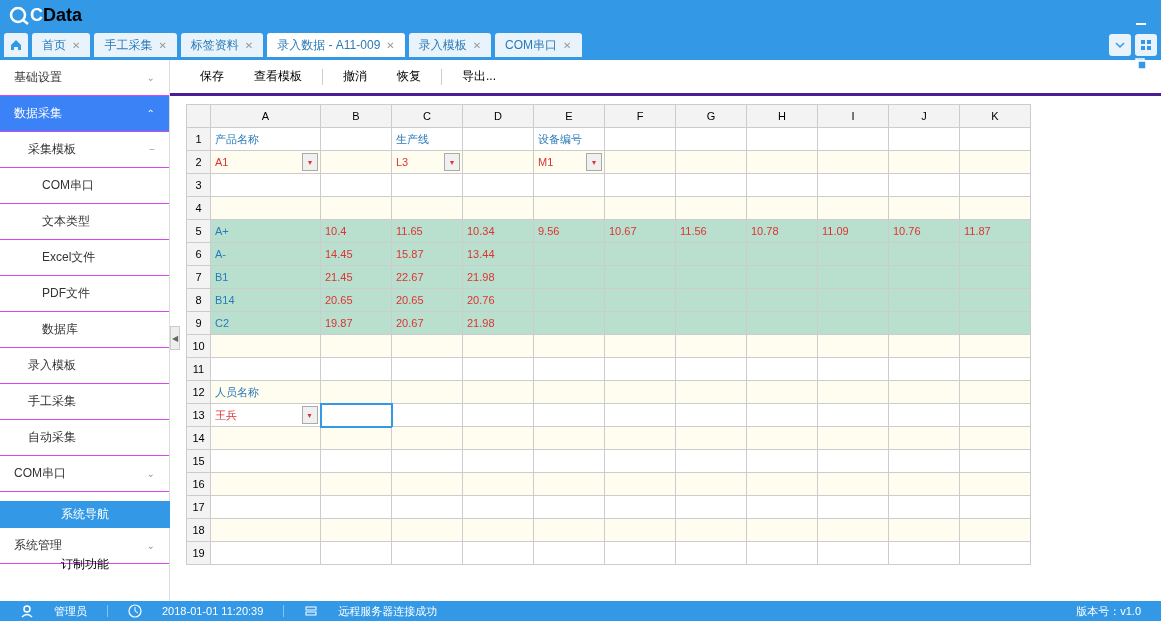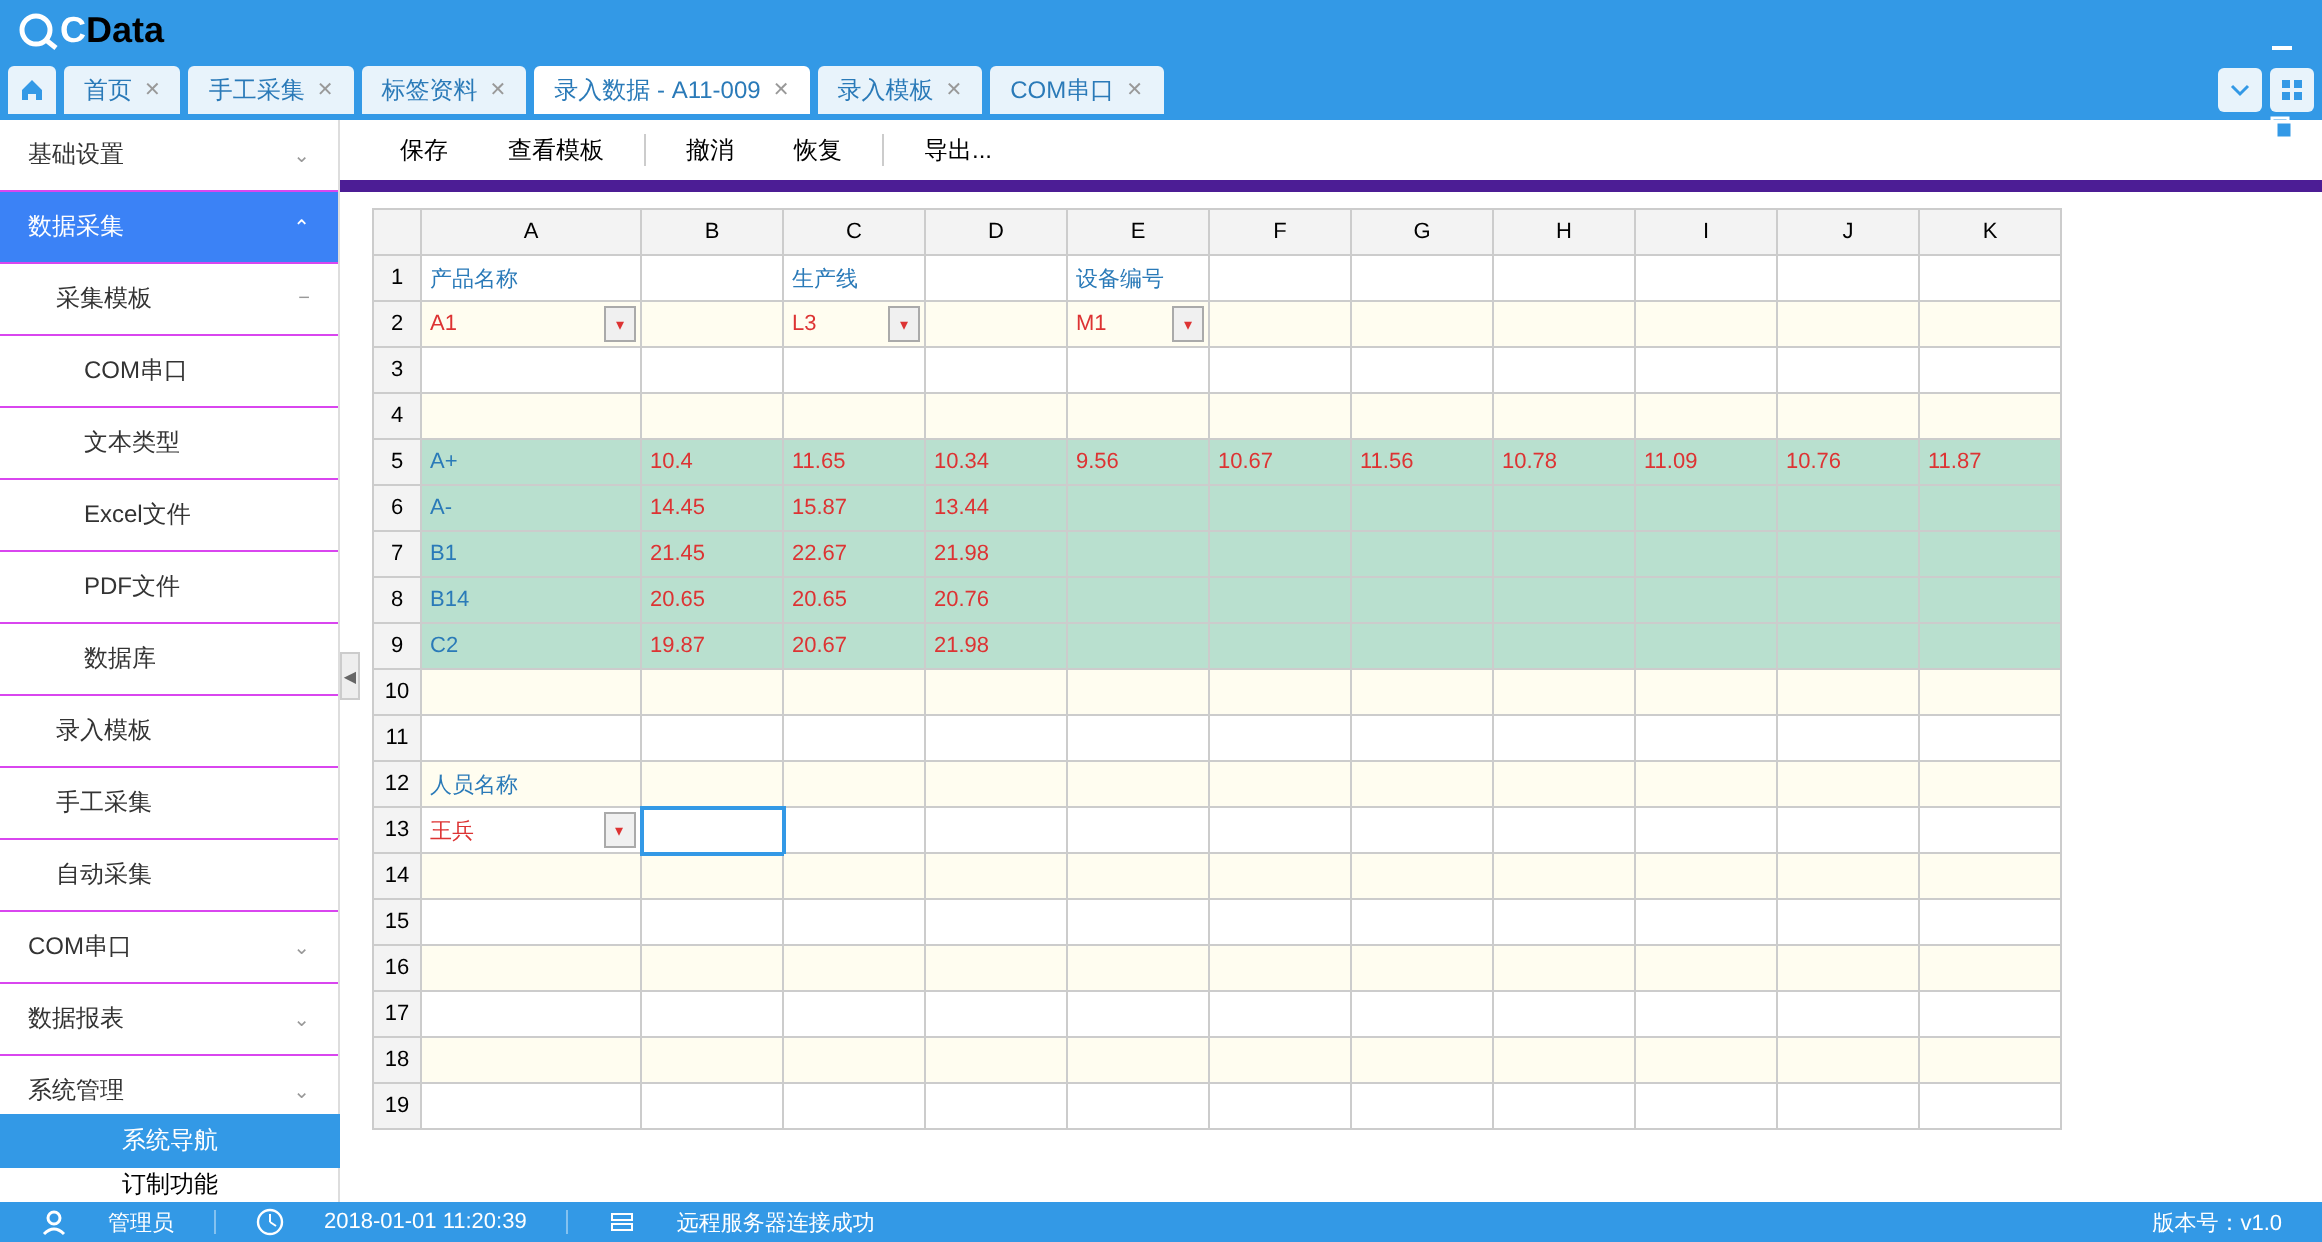--- a/index.html
+++ b/index.html
@@ -27,25 +27,25 @@
 
 .sidebar { width: 170px; border-right: 1px solid #ddd; background: #fff; overflow: hidden; }
 .side-item { padding: 9px 14px; display: flex; justify-content: space-between; align-items: center; cursor: pointer; font-size: 12px; color: #333; border-bottom: 1px solid #d946ef; }
 .side-item.active { background: #3b82f6; color: #fff; align-items: center; }
 .side-sub { padding-left: 28px; }
 .side-sub2 { padding-left: 42px; }
 .side-item .chevron { font-size: 10px; color: #999; }
 .side-item.active .chevron { color: #fff; }
 .side-footer { position: absolute; bottom: 20px; width: 170px; }
 .side-footer .nav { background: #3399e6; color: #fff; text-align: center; padding: 5px; cursor: pointer; }
-.side-footer .custom { text-align: center; padding: 0; cursor: pointer; }
+.side-footer .custom { text-align: center; padding: 28px; cursor: pointer; }
 
 
 .main { flex: 1; display: flex; flex-direction: column; overflow: hidden; position: relative; }
-.toolbar { height: 36px; border-bottom: 6px solid #4c1d95; display: flex; align-items: center; padding: 0 20px; gap: 10px; font-size: 12px; }
+.toolbar { height: 36px; border-bottom: 3px solid #4c1d95; display: flex; align-items: center; padding: 0 20px; gap: 10px; font-size: 12px; }
 .toolbar span { cursor: pointer; padding: 4px 10px; }
 .toolbar .sep { border-left: 1px solid #ccc; height: 16px; padding: 0; }
 
 
 .sheet-wrap { flex: 1; overflow: auto; padding: 8px 12px 8px 4px; position: relative; }
 .collapse-handle { position: absolute; left: 0; top: 230px; width: 10px; height: 24px; background: #eee; border: 1px solid #ccc; display:flex; align-items:center; justify-content:center; font-size:8px; color:#666; cursor:pointer; }
 table.sheet { border-collapse: collapse; table-layout: fixed; margin-left: 12px; }
 .sheet th, .sheet td { border: 1px solid #ccc; height: 23px; font-size: 11px; font-weight: normal; text-align: left; padding: 0 4px; position: relative; }
 .sheet th { background: #f3f3f3; text-align: center; }
 .sheet th.rowh { width: 22px; text-align: center; }

